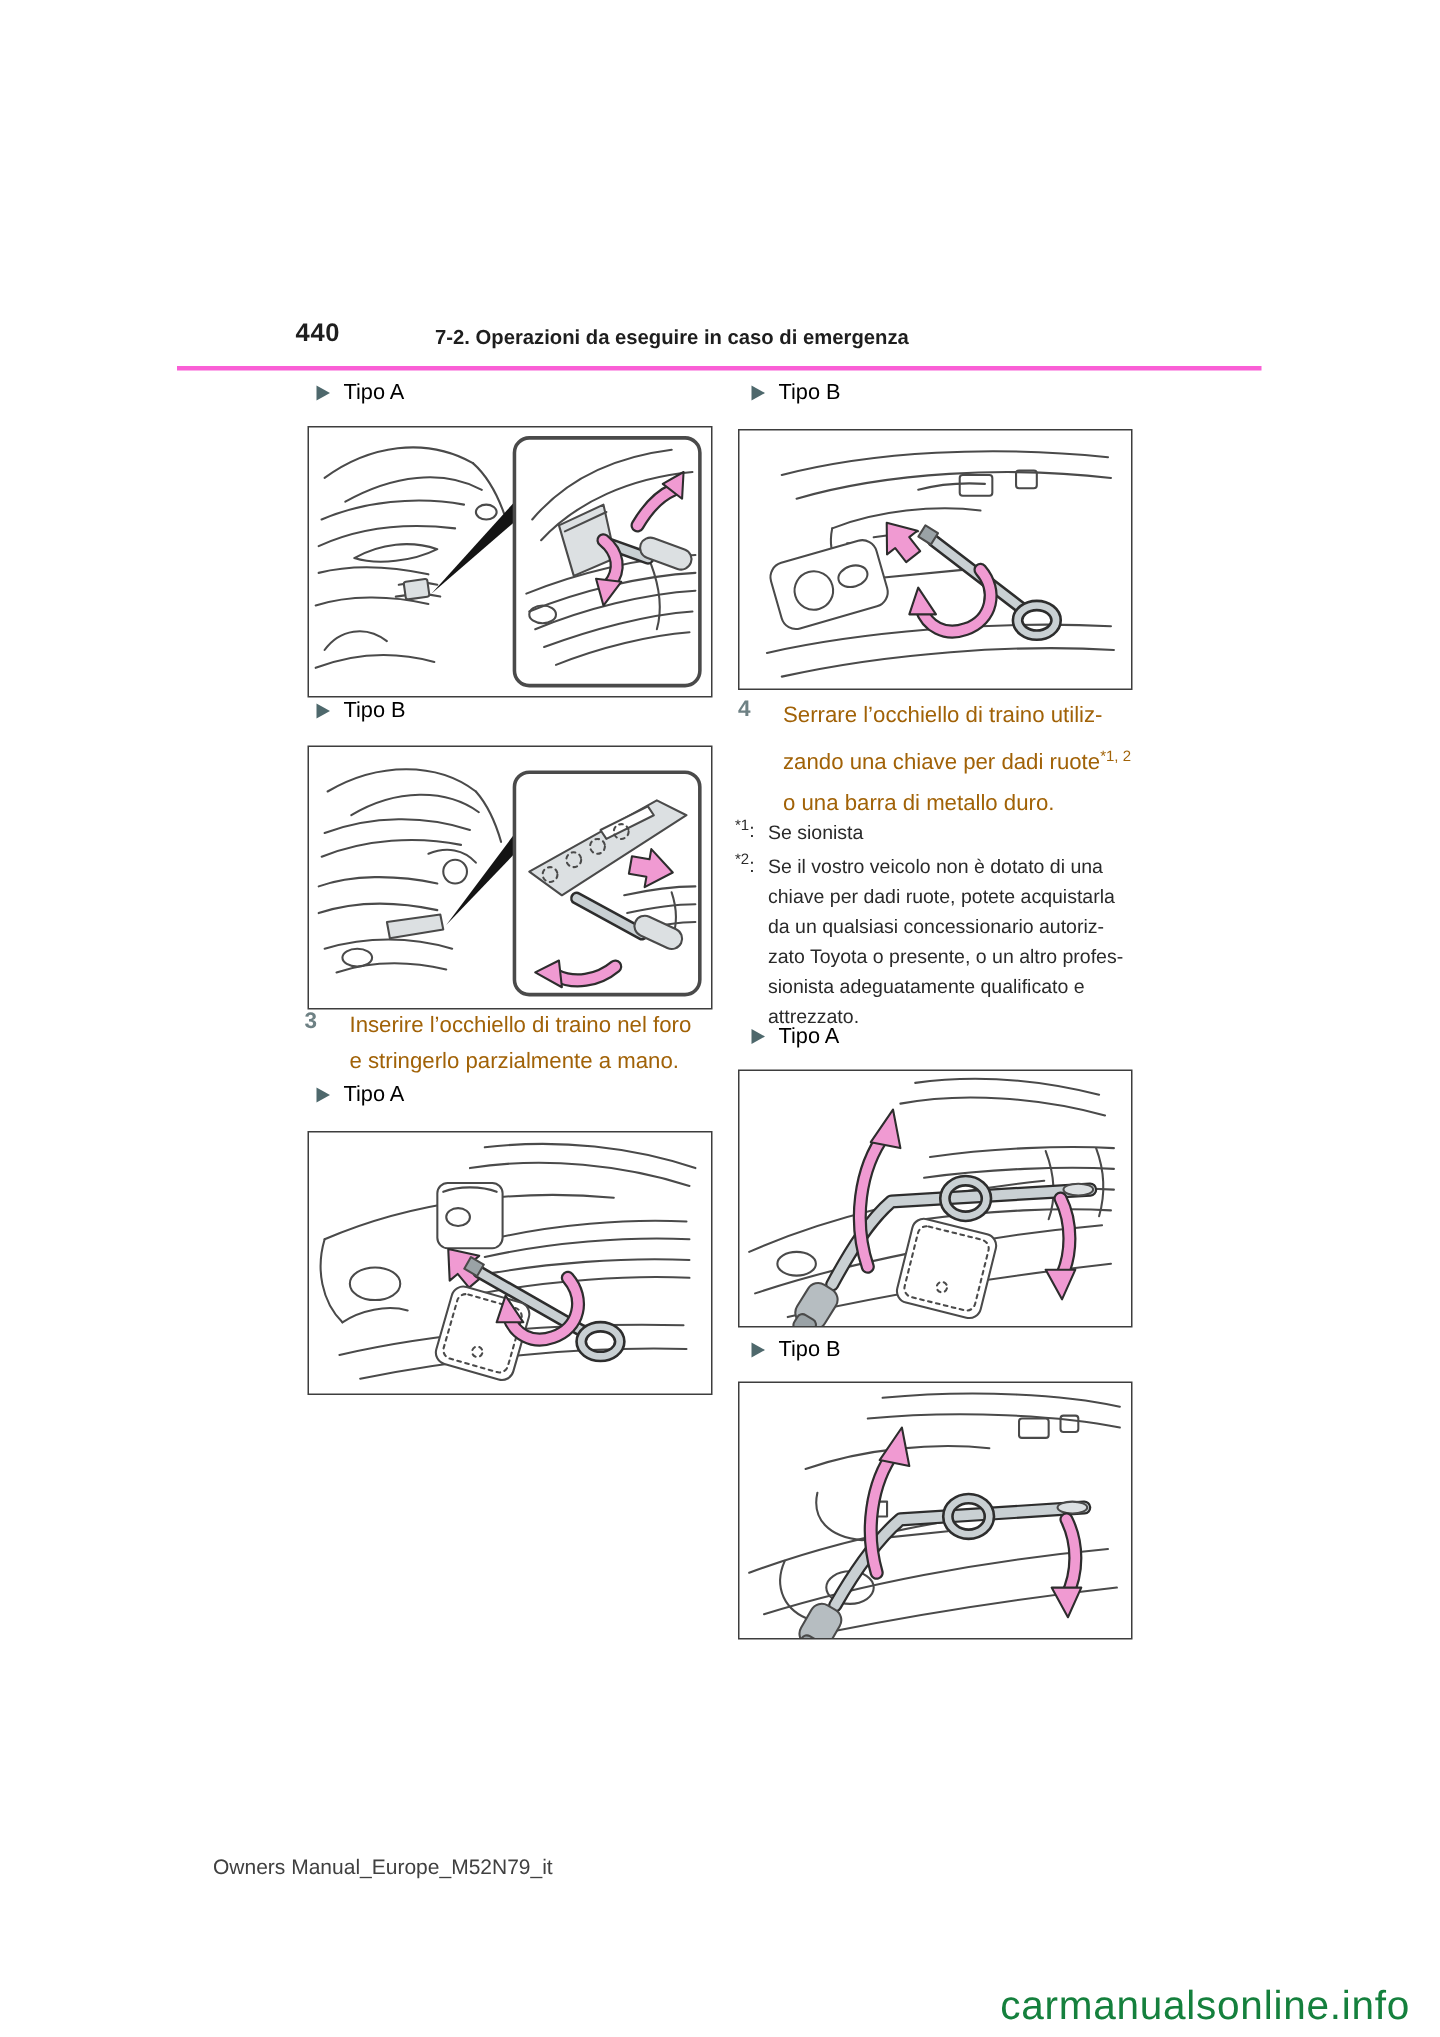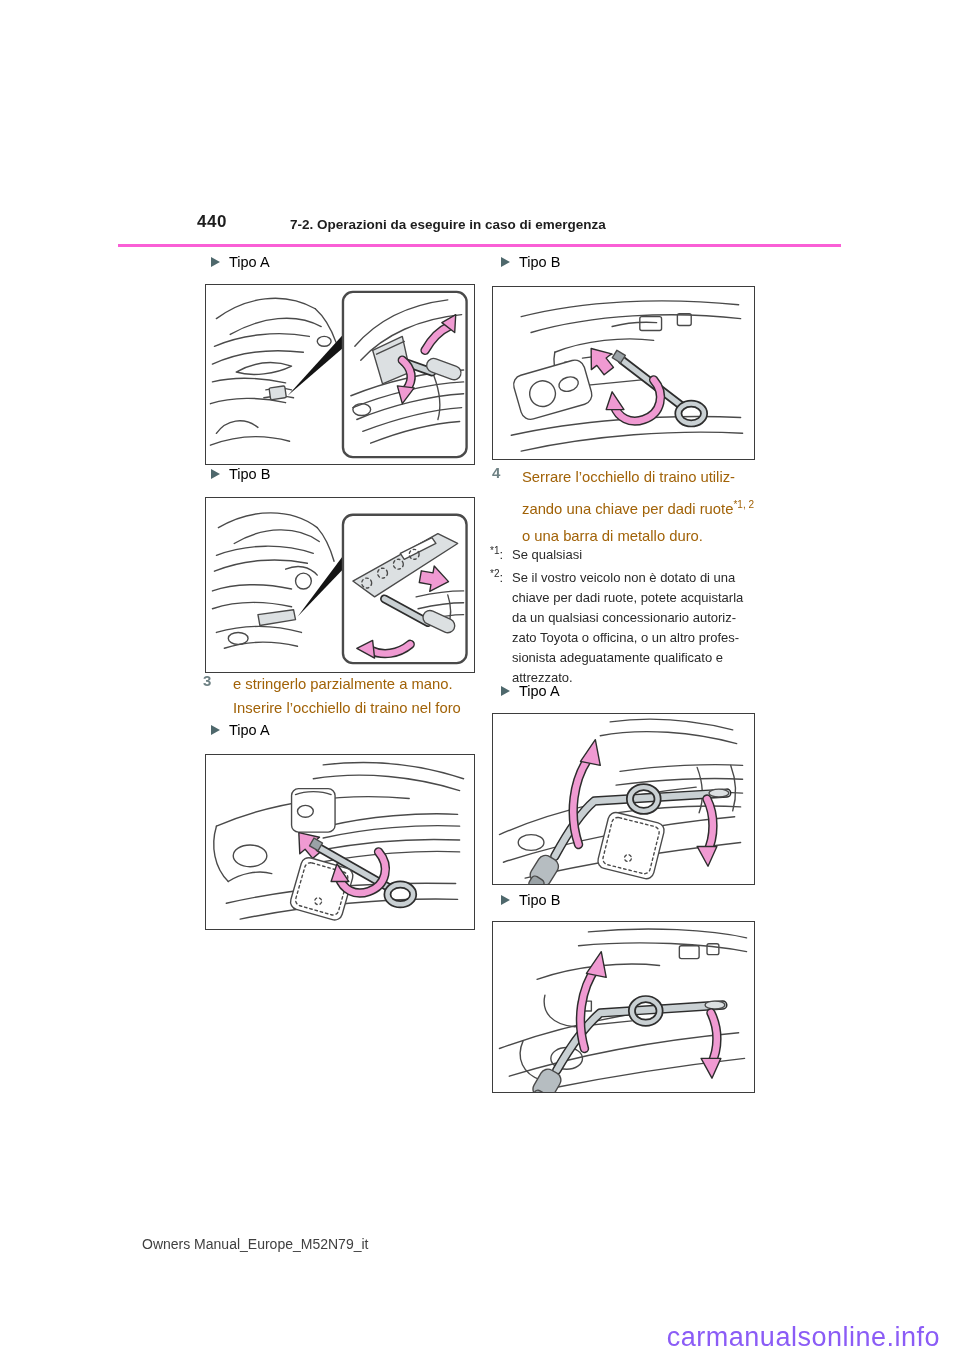--- a/index.html
+++ b/index.html
@@ -19,21 +19,21 @@
   .step{display:flex;}
   .step .num{font-weight:bold;color:#6E8184;font-size:15px;width:30px;flex:0 0 30px;}
   .step .txt{font-size:14.8px;color:#a16207;}
   .step3 .txt{line-height:24px;width:252px;}
   .step4 .txt{line-height:27px;width:238px;}
   sup{font-size:10px;text-align:right;}
   .footnote{font-size:13px;color:#2a2a2a;display:flex;}
   .footnote .mark{flex:0 0 22px;width:22px;}
   .footnote .fn-txt{line-height:20px;width:238px;}
   .footer-text{left:142px;top:1236px;font-size:14px;color:#404040;}
-  .watermark{left:560px;top:1322px;width:380px;text-align:right;font-size:27px;color:#8b5cf6;letter-spacing:.5px;}
+  .watermark{left:560px;top:1322px;width:380px;text-align:right;font-size:27px;color:#15803d;letter-spacing:.5px;}
   
   .ln path,.ln circle,.ln ellipse,.ln rect,.ln polygon,.ln polyline,.ln line{
     stroke:#4a4a4a;stroke-width:1.4;fill:none;stroke-linecap:round;stroke-linejoin:round;}
   .ln .fw{fill:#ffffff;}
   .ln .fg{fill:#dce0e2;}
   .ln .fd{fill:#b6bdc1;}
   .ln .fdd{fill:#9aa2a6;}
   .ln .ptr{fill:#141414;stroke:none;}
   .ln .inset{stroke-width:2.4;}
   .ln .au{stroke:#2d2d2d;stroke-width:9.5;}
@@ -146,22 +146,22 @@
       <path class="au" d="M206 148 C194 158 178 160 166 154"></path>
       <path class="ap" d="M206 148 C194 158 178 160 166 154"></path>
       <polygon class="ah" points="168 144 170 162 152 152"></polygon>
     </g>
   </svg>
 </div>
 
 <div class="abs step step3" style="left:203px;top:672px;">
   <span class="num">3</span>
   <div class="txt">
+    <div>Inserire l’occhiello di traino nel foro</div>
     <div>e stringerlo parzialmente a mano.</div>
-    <div>Inserire l’occhiello di traino nel foro</div>
   </div>
 </div>
 
 <div class="abs tipo-label" style="left:211px;top:722px;">
   <span class="tri"></span>
   <span>Tipo A</span>
 </div>
 
 <div class="abs figure" style="left:205px;top:754px;width:270px;height:176px;">
   <svg class="ln" viewBox="0 0 270 176">
@@ -254,30 +254,30 @@
   <span class="num">4</span>
   <div class="txt">
     <div>Serrare l’occhiello di traino utiliz-</div>
     <div><span>zando una chiave per dadi ruote</span><sup>*1, 2</sup></div>
     <div>o una barra di metallo duro.</div>
   </div>
 </div>
 
 <div class="abs footnote" style="left:490px;top:545px;">
   <span class="mark"><sup>*1</sup><span>:</span></span>
-  <div class="fn-txt">Se qualsiasi</div>
+  <div class="fn-txt">Se sionista</div>
 </div>
 
 <div class="abs footnote" style="left:490px;top:568px;">
   <span class="mark"><sup>*2</sup><span>:</span></span>
   <div class="fn-txt">
     <div>Se il vostro veicolo non è dotato di una</div>
     <div>chiave per dadi ruote, potete acquistarla</div>
     <div>da un qualsiasi concessionario autoriz-</div>
-    <div>zato Toyota o officina, o un altro profes-</div>
+    <div>zato Toyota o presente, o un altro profes-</div>
     <div>sionista adeguatamente qualificato e</div>
     <div>attrezzato.</div>
   </div>
 </div>
 
 <div class="abs tipo-label" style="left:501px;top:683px;">
   <span class="tri"></span>
   <span>Tipo A</span>
 </div>
 

